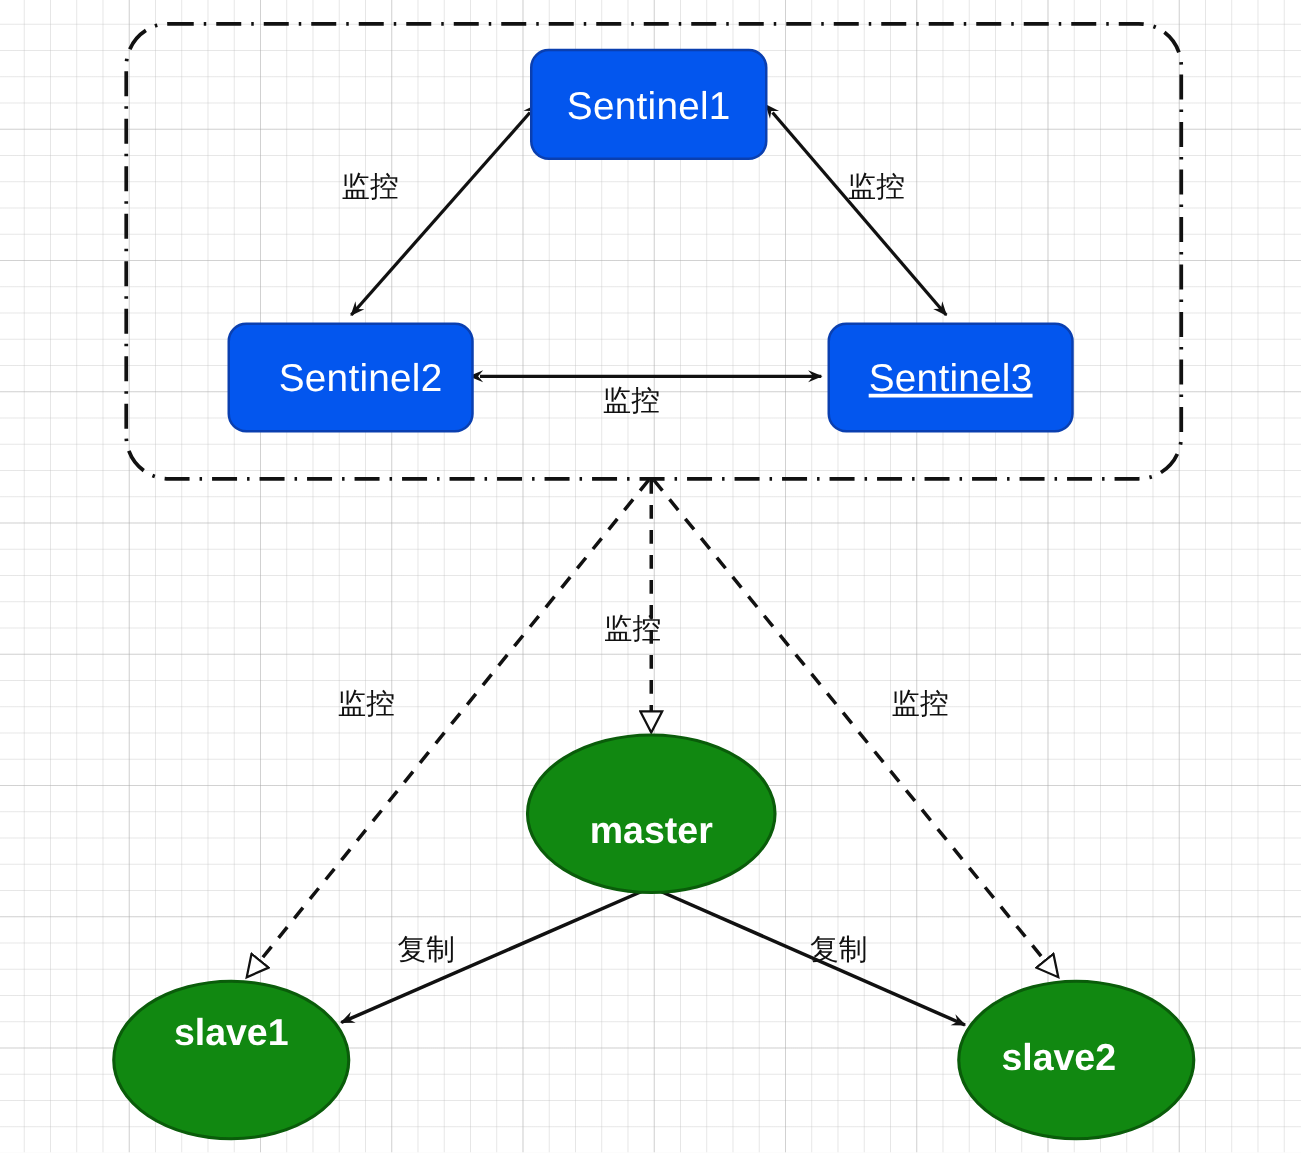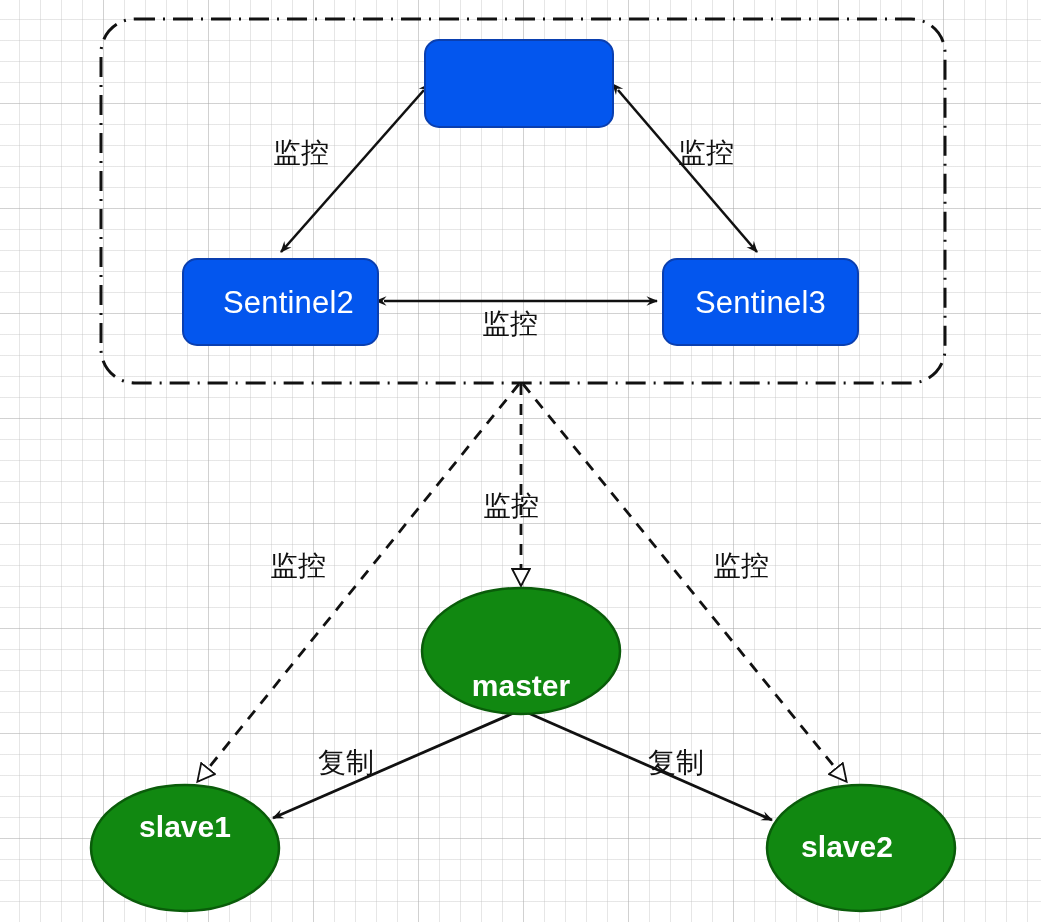--- a/index.html
+++ b/index.html
@@ -41,21 +41,21 @@
     font-weight: 400;
     letter-spacing: 0.2px;
   }
   .ellipse-label {
     font-size: 30px;
     font-weight: 700;
   }
   .edge-label {
     position: absolute;
     color: #111111;
-    font-size: 28px;
+    font-size: 23px;
     white-space: nowrap;
     user-select: none;
     font-family: "DejaVu Sans", "Liberation Sans", sans-serif;
   }
 </style>
 </head>
 <body>
 
 <div id="canvas">
 
@@ -92,24 +92,25 @@
 
     <rect x="425" y="40" width="188" height="87" rx="14" ry="14" fill="#0356EE" stroke="#0A3FB0" stroke-width="2"></rect>
     <rect x="183" y="259" width="195" height="86" rx="14" ry="14" fill="#0356EE" stroke="#0A3FB0" stroke-width="2"></rect>
     <rect x="663" y="259" width="195" height="86" rx="14" ry="14" fill="#0356EE" stroke="#0A3FB0" stroke-width="2"></rect>
 
     <ellipse cx="521" cy="651" rx="99" ry="63" fill="#118811" stroke="#0A5C0A" stroke-width="2.5"></ellipse>
     <ellipse cx="185" cy="848" rx="94" ry="63" fill="#118811" stroke="#0A5C0A" stroke-width="2.5"></ellipse>
     <ellipse cx="861" cy="848" rx="94" ry="63" fill="#118811" stroke="#0A5C0A" stroke-width="2.5"></ellipse>
   </svg>
 
+  <div class="node-label box-label" style="left:425px; top:67px; width:188px;">Sentinel1</div>
   <div class="node-label box-label" style="left:191px; top:285px; width:195px;">Sentinel2</div>
-  <div class="node-label box-label" style="left:663px; top:285px; width:195px;">Sentinel3</div>
+  <div class="node-label box-label" style="left:663px; top:285px; width:195px;text-decoration:underline;">Sentinel3</div>
 
-  <div class="node-label ellipse-label" style="left:422px; top:669px; width:198px;">master</div>
+  <div class="node-label ellipse-label" style="left:422px; top:648px; width:198px;">master</div>
   <div class="node-label ellipse-label" style="left:91px; top:810px; width:188px;">slave1</div>
   <div class="node-label ellipse-label" style="left:767px; top:830px; width:160px;">slave2</div>
 
   <div class="edge-label" style="left:273px; top:134px;">监控</div>
   <div class="edge-label" style="left:678px; top:134px;">监控</div>
   <div class="edge-label" style="left:482px; top:305px;">监控</div>
   <div class="edge-label" style="left:483px; top:487px;">监控</div>
   <div class="edge-label" style="left:270px; top:547px;">监控</div>
   <div class="edge-label" style="left:713px; top:547px;">监控</div>
   <div class="edge-label" style="left:318px; top:744px;">复制</div>

